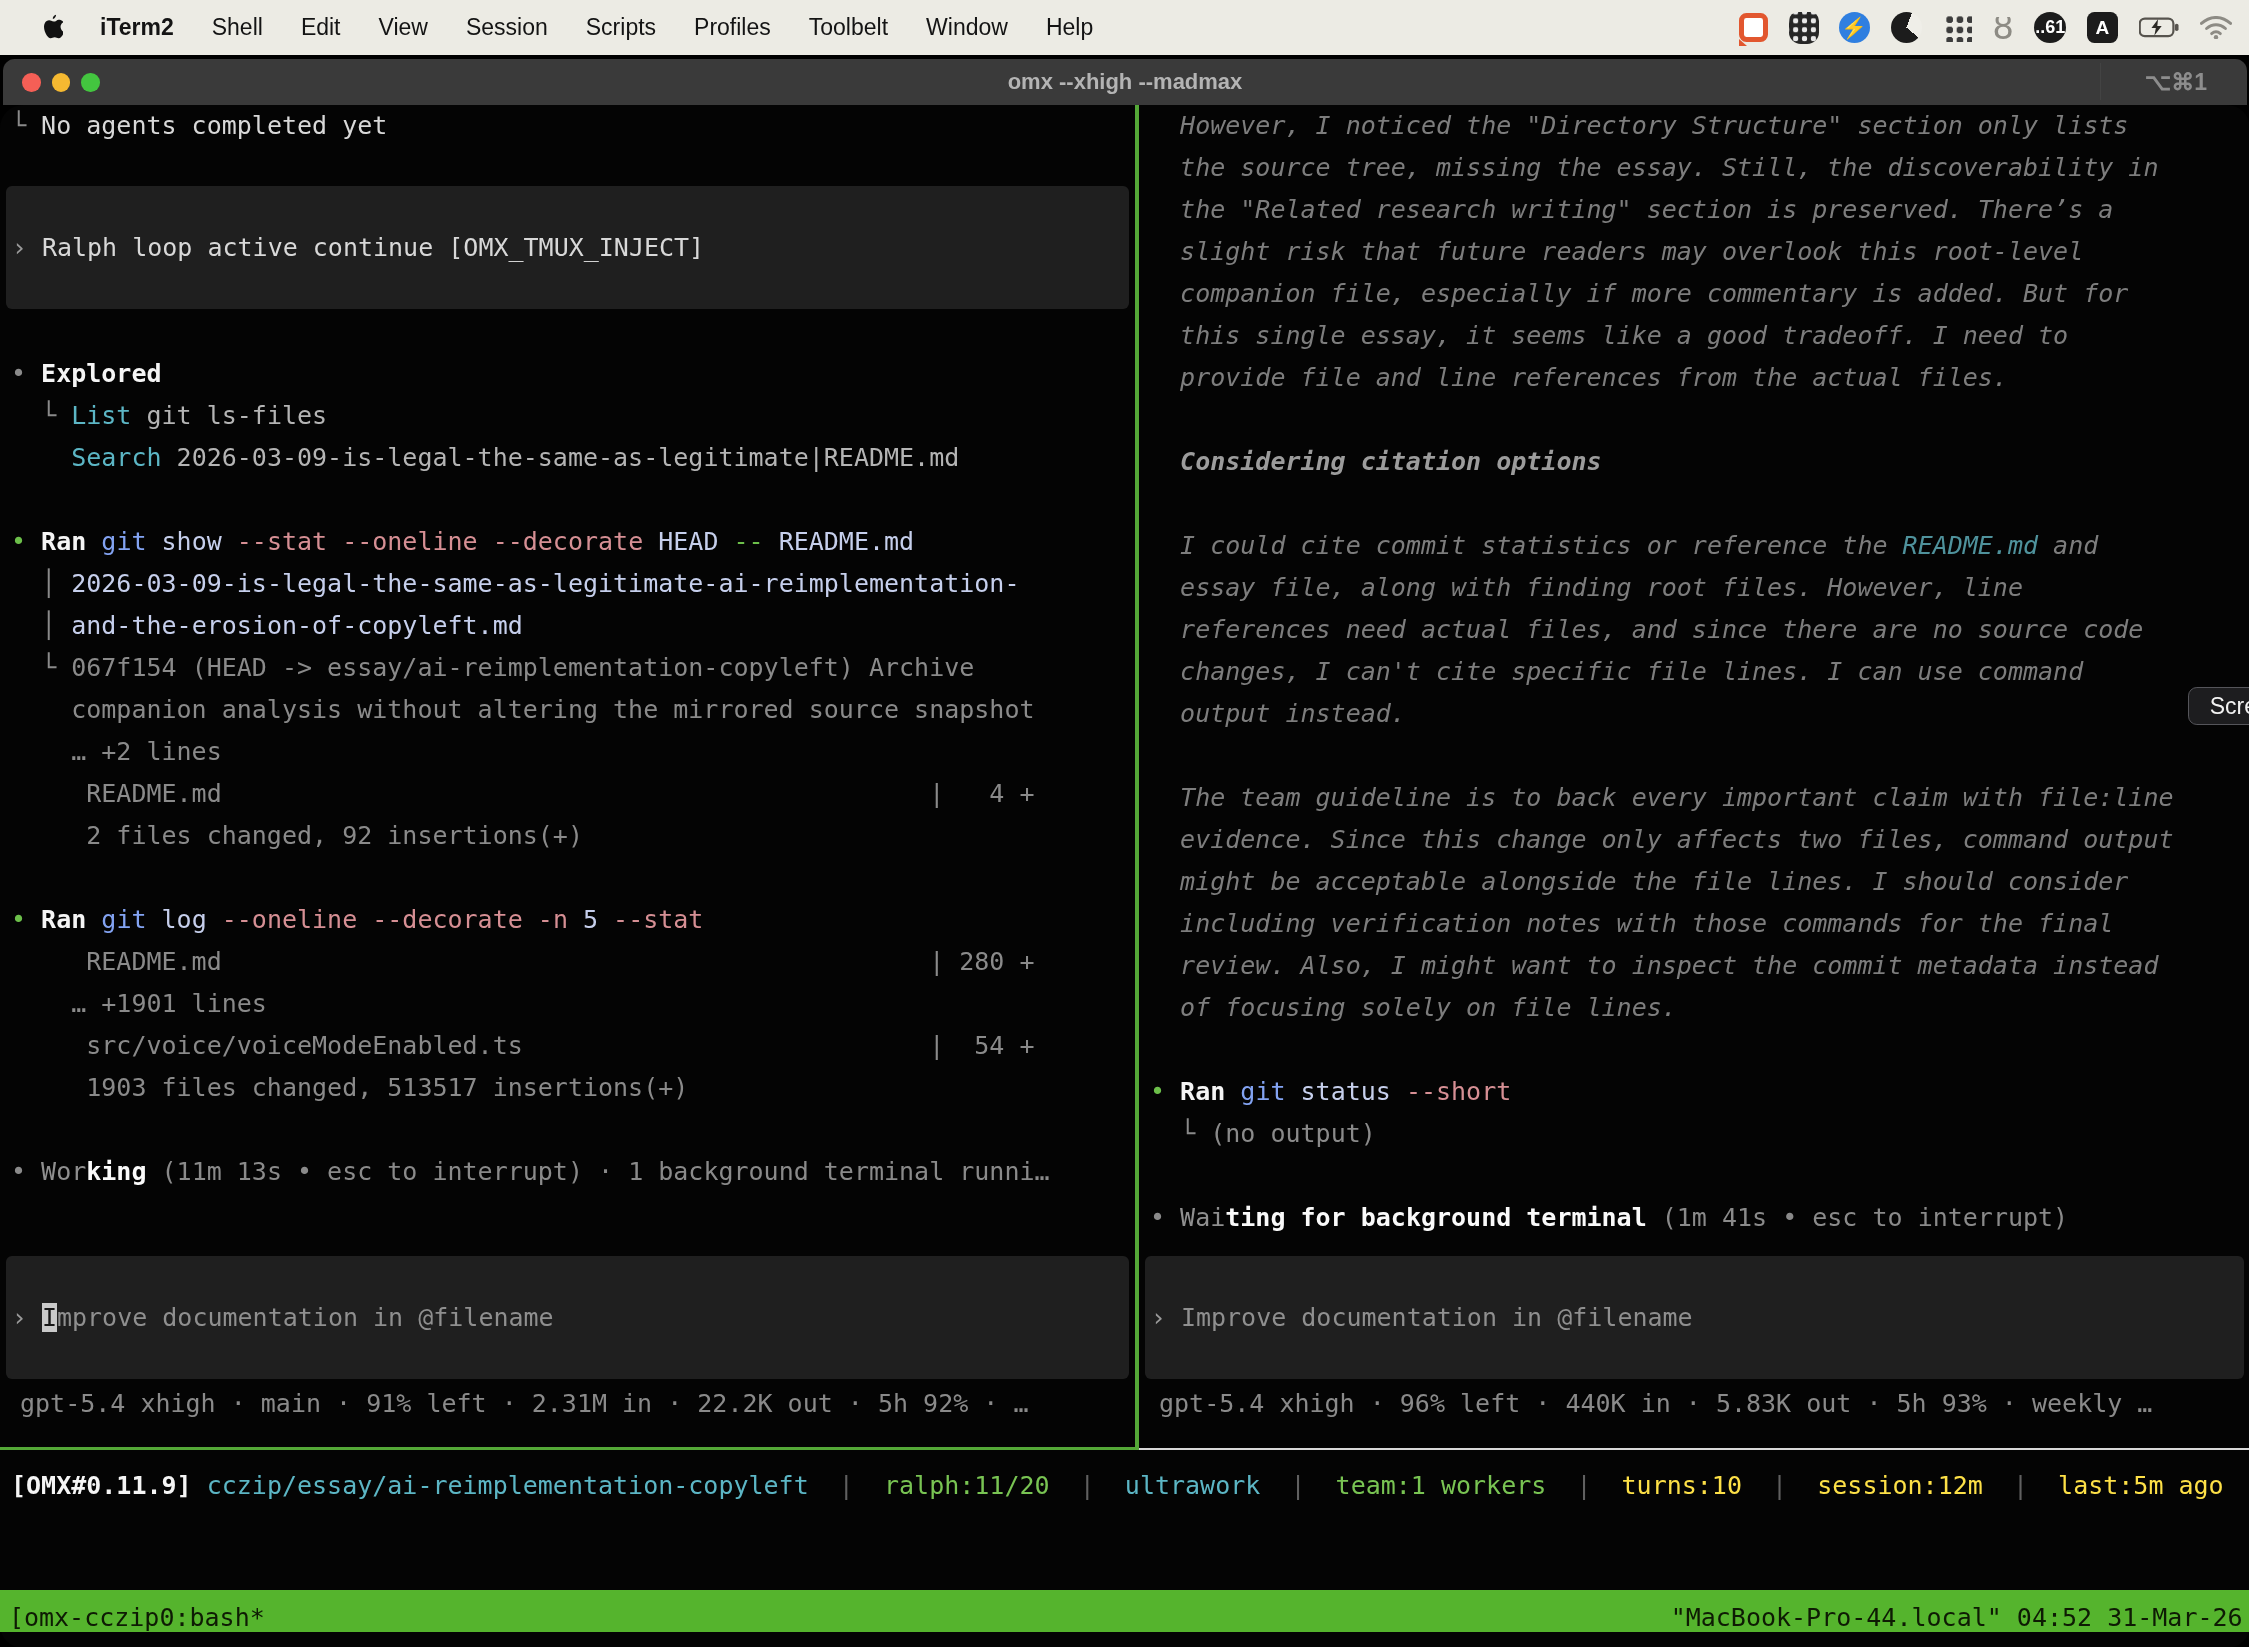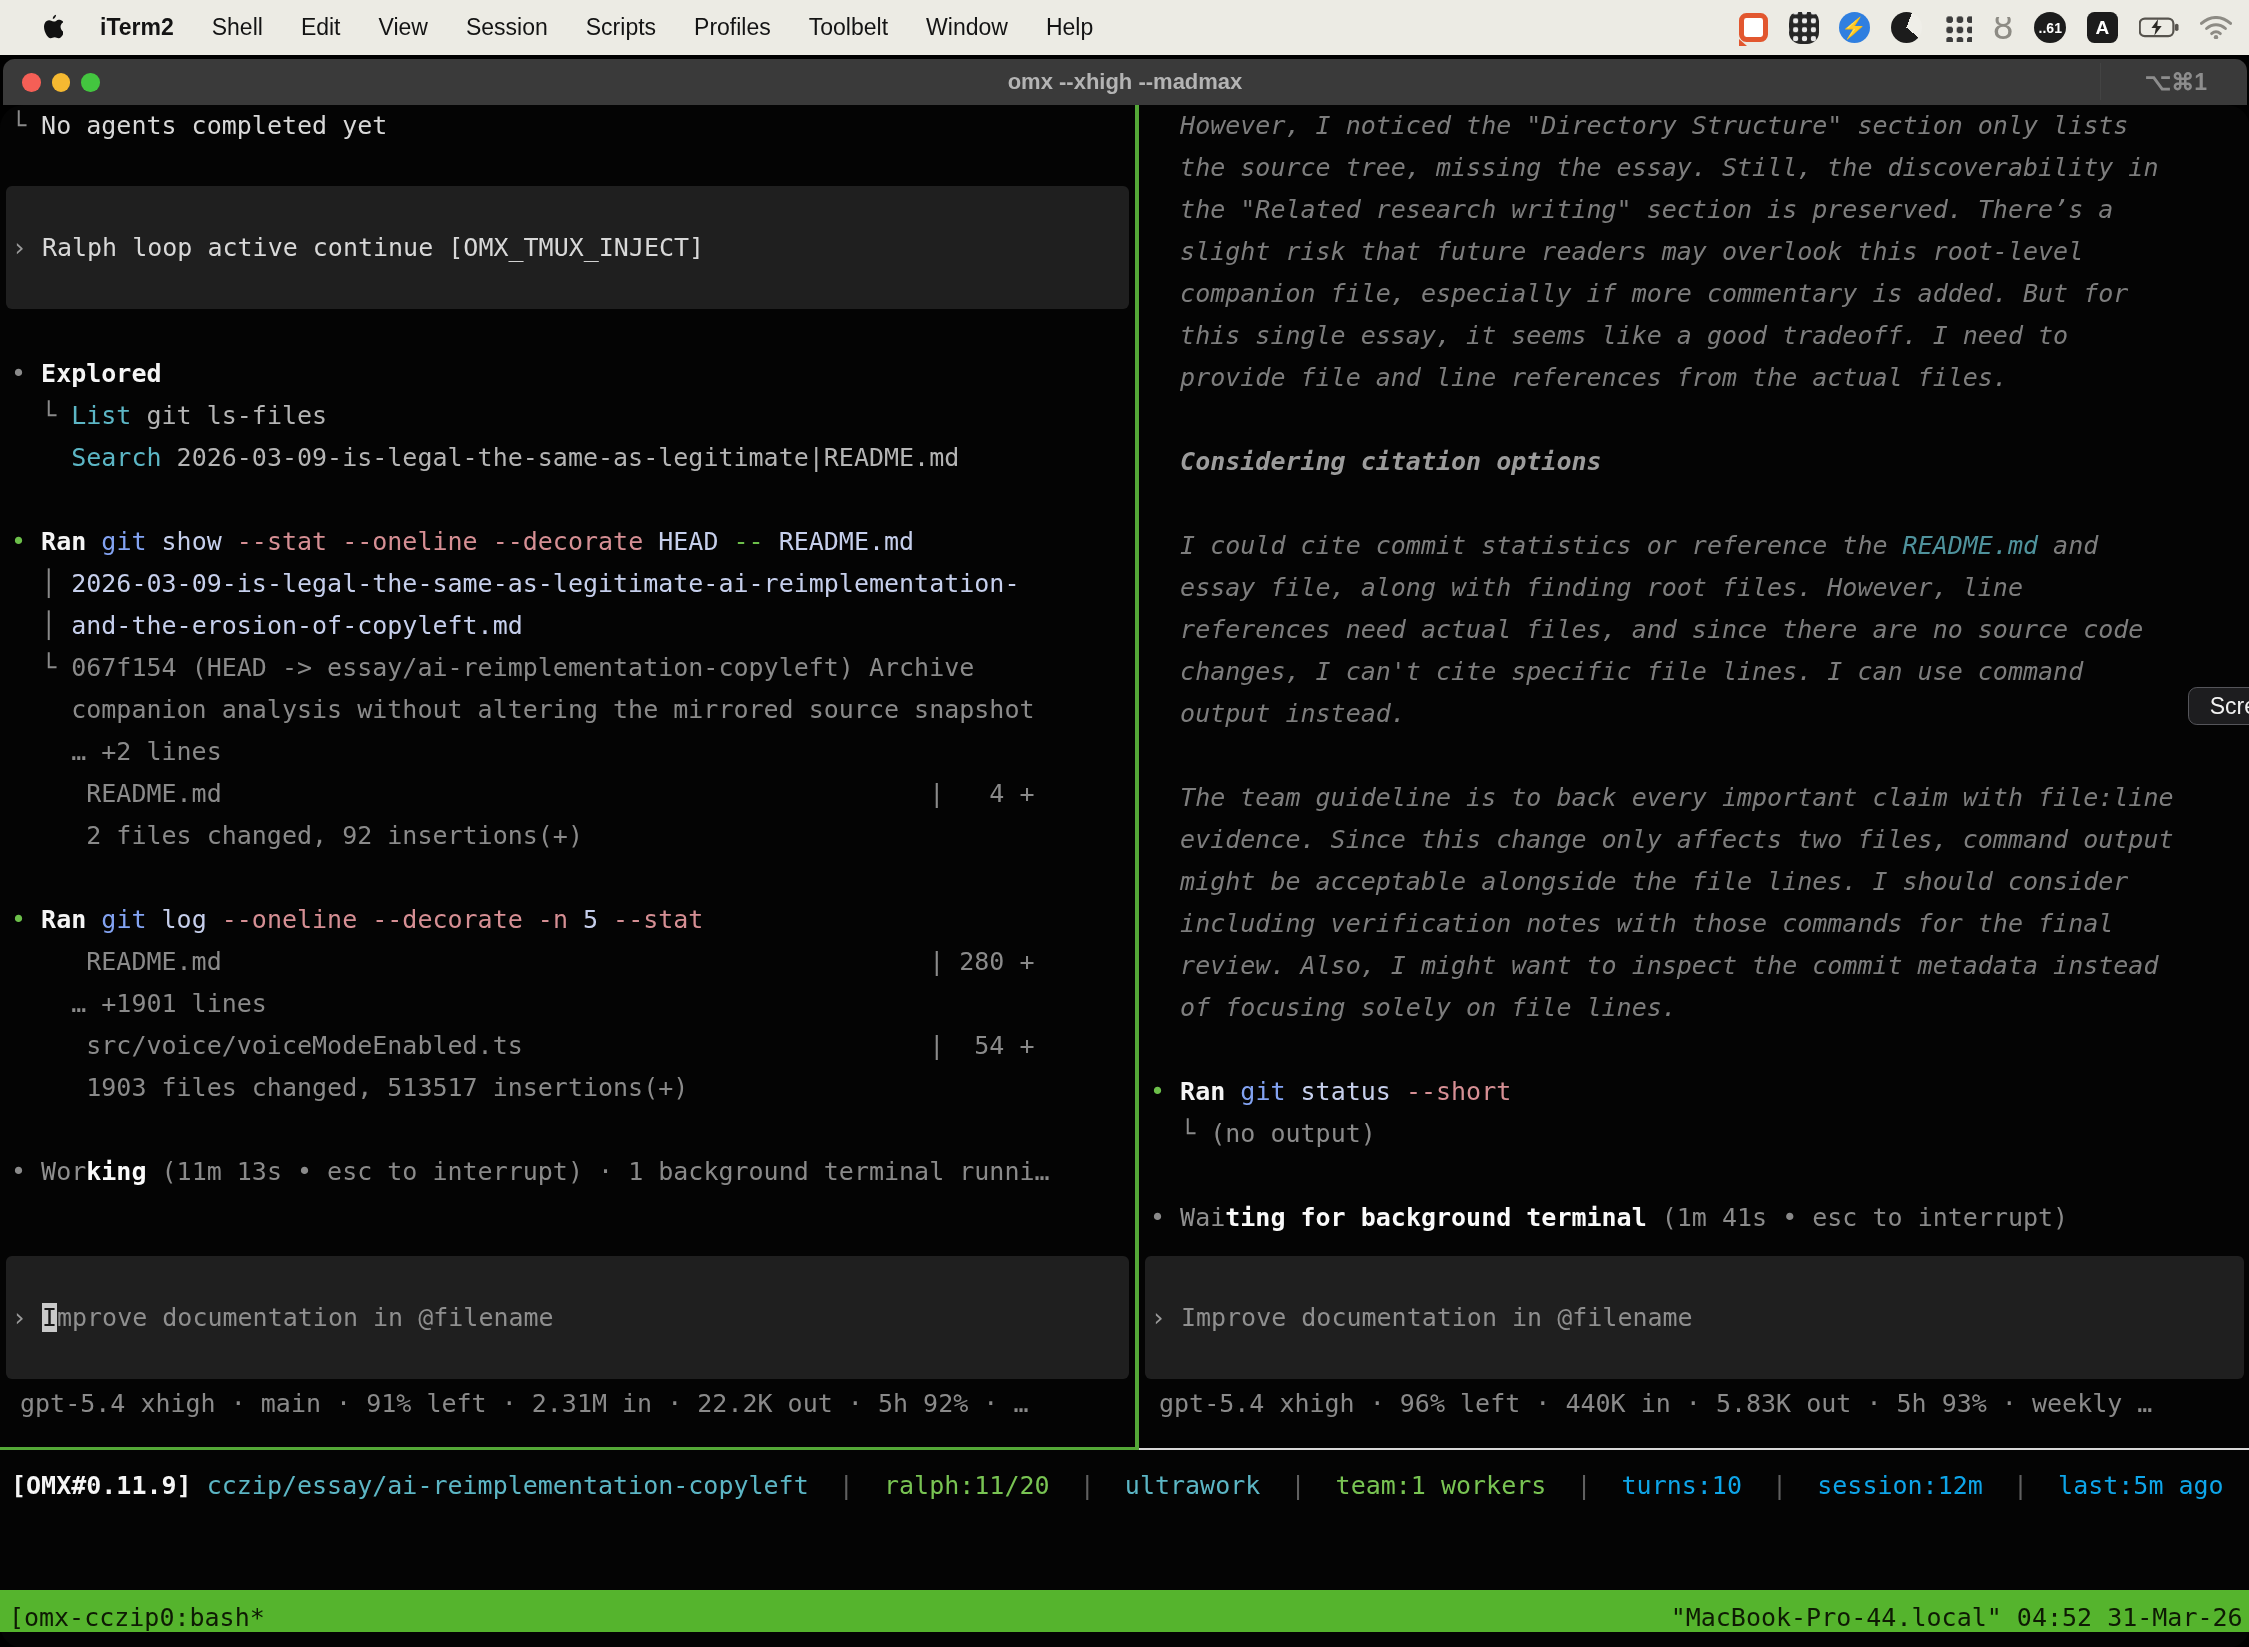--- a/index.html
+++ b/index.html
@@ -26,21 +26,21 @@
   .icon-bolt { width:31px; height:31px; border-radius:50%; background:#2f7fe0; color:#fff;
                display:flex; align-items:center; justify-content:center; font-size:20.7px; font-weight:bold; }
   .icon-pie { width:31px; height:31px; border-radius:50%;
               background: conic-gradient(from 20deg, #efeee8 0 110deg, #1c1c1c 110deg 360deg); }
   .icon-dots { width:29.5px; height:29.5px;
                background-image: radial-gradient(circle, #3c3c3c 3.3px, transparent 3.7px);
                background-size: 10.3px 10.3px; background-position: 1.5px 1.5px; }
   .icon-squiggle { color:#8d8b84; font-size:34px; line-height:29.5px; font-family:"DejaVu Sans", sans-serif; }
   .icon-pct { width:32px; height:31px; border-radius:50%; background:#1c1c1c; color:#fff;
               display:flex; align-items:center; justify-content:center;
-              font-size:14px; font-family:"Liberation Sans", sans-serif; font-weight:700; }
+              font-size:18px; font-family:"Liberation Sans", sans-serif; font-weight:700; }
   .icon-abadge { width:31px; height:31px; border-radius:7.4px; background:#1c1c1c; color:#fff;
                  display:flex; align-items:center; justify-content:center;
                  font-size:19px; font-weight:700; font-family:"Liberation Sans", sans-serif; }
 
   
   .titlebar { position:absolute; left:3px; right:3px; top:59px; height:46px;
               background:#3a3a3a; border-radius:11.8px 11.8px 0 0; }
   .traffic { position:absolute; left:19px; top:14px; display:flex; gap:11px; }
   .tl { width:18.5px; height:18.5px; border-radius:50%; }
   .tl-red { background:#f55f56; } .tl-yellow { background:#f5b931; } .tl-green { background:#43c53f; }
@@ -75,21 +75,21 @@
   .status-line { height:42px; line-height:42px; margin-top:3.7px; padding-left:20px;
                  color:#8a8a8a; white-space:pre; }
   .bottom-spacer { height:22px; }
 
   .prompt { color:#9a9a9a; }
   .queued-text { color:#8f8f8f; }
   .cursor { background:#c9c9c9; color:#161616; }
 
   
   .t-w { color:#d8d8d8; } .t-b { color:#f5f5f5; font-weight:700; }
-  .t-dim { color:#8a8a8a; } .t-arg { color:#b4b4b4; } .t-gray { color:#0ea5e9; }
+  .t-dim { color:#8a8a8a; } .t-arg { color:#b4b4b4; } .t-gray { color:#fde047; }
   .t-it { color:#7d7d7d; font-style:italic; }
   .t-bit { color:#9c9c9c; font-style:italic; font-weight:700; }
   .t-teal { color:#4f929c; font-style:italic; }
   .t-blue { color:#83a3f2; } .t-lav { color:#c6cfec; } .t-pink { color:#d68f94; }
   .t-grn { color:#6cbf4a; } .t-grn2 { color:#79c453; }
   .t-cyan { color:#5cb6c5; } .t-tree { color:#8a8a8a; } .t-sep { color:#606060; }
   .t-shimd { color:#8f8f8f; font-weight:400; } .t-shimb { color:#fafafa; font-weight:700; }
 
   
   .omx-bar { position:absolute; left:0; top:1360px; width:100%; height:42px; line-height:42px;

